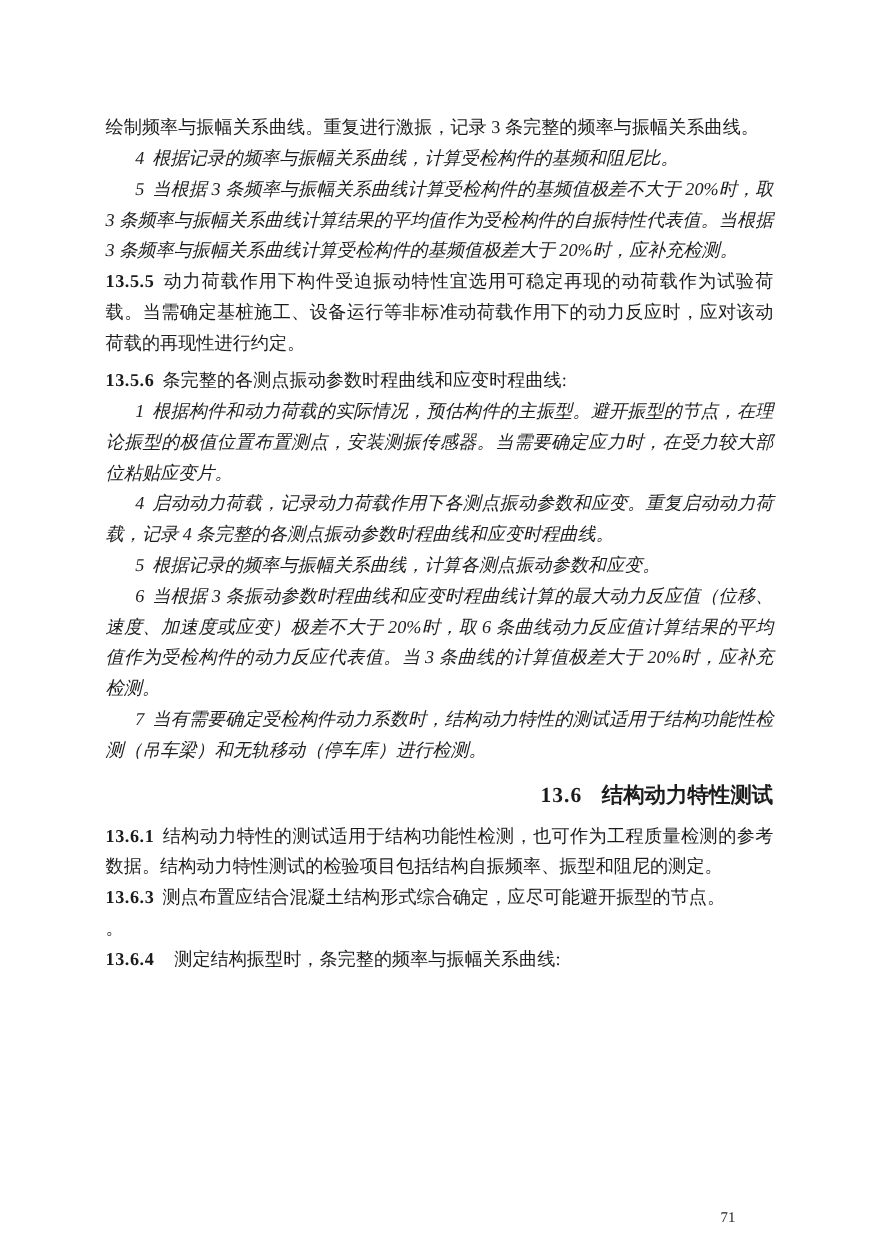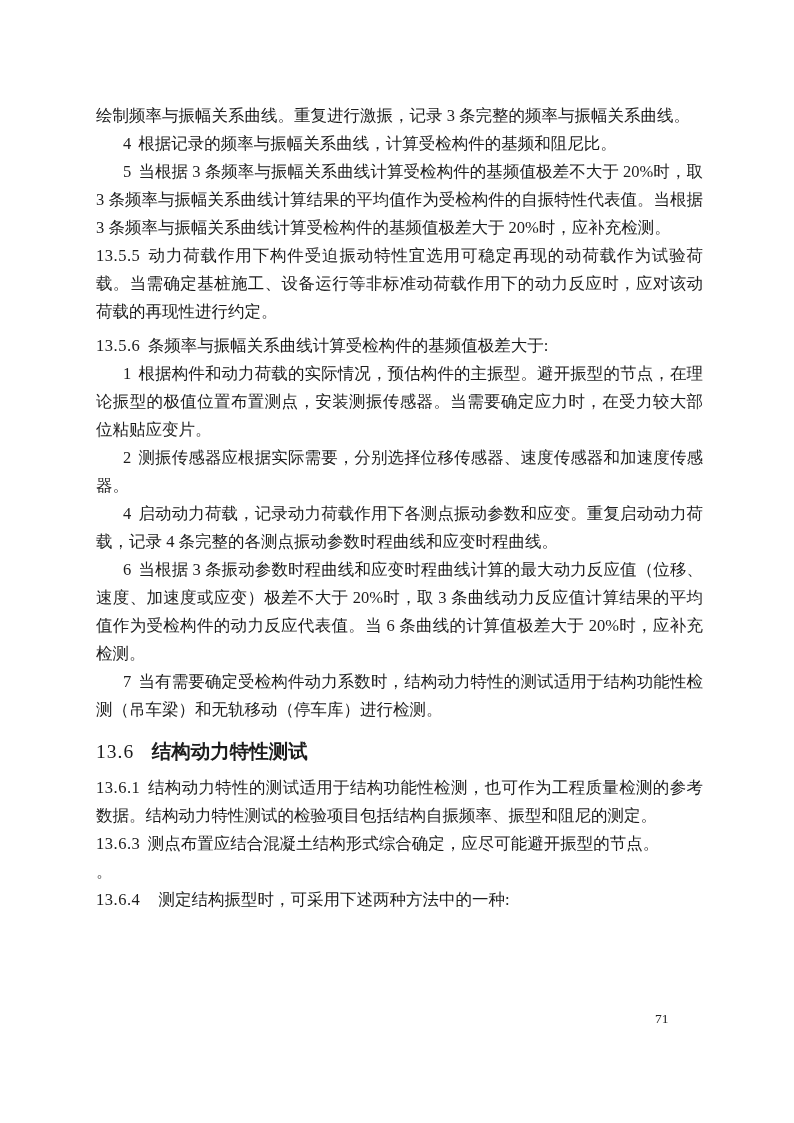--- a/index.html
+++ b/index.html
@@ -24,73 +24,74 @@
     font-size: 16.5px;
     line-height: 28px;
     text-align: justify;
   }
   .para {
     margin: 0;
   }
   .para .num {
     margin-right: 0.45em;
     letter-spacing: 0.5px;
-    font-weight: normal;
+    font-weight: bold;
   }
   .para.item {
     text-indent: 27px;
+    font-style: italic;
   }
   .para.item .num {
     font-weight: normal;
     margin-right: 0.4em;
   }
   .para.gap {
     margin-top: 6px;
   }
   .para.wide .num {
     margin-right: 1.1em;
   }
   .para.heading {
-    text-align: left;
+    text-align: right;
     text-indent: 0;
     font-weight: bold;
     font-size: 19.5px;
     line-height: 30px;
     margin-top: 13px;
     margin-bottom: 7px;
   }
   .para.heading .num {
     margin-right: 0.9em;
     letter-spacing: 1px;
   }
   .page-number {
     position: absolute;
-    top: 1010px;
+    top: 1098px;
     left: 655px;
     width: 36px;
     font-size: 13.5px;
     line-height: 18px;
     color: #222222;
   }
 </style>
 </head>
 <body>
 
 <div class="page">
   <div class="document-body">
       <div class="para plain"><span>绘制频率与振幅关系曲线。重复进行激振，记录 3 条完整的频率与振幅关系曲线。</span></div>
       <div class="para item"><span class="num">4</span><span>根据记录的频率与振幅关系曲线，计算受检构件的基频和阻尼比。</span></div>
       <div class="para item"><span class="num">5</span><span>当根据 3 条频率与振幅关系曲线计算受检构件的基频值极差不大于 20%时，取 3 条频率与振幅关系曲线计算结果的平均值作为受检构件的自振特性代表值。当根据 3 条频率与振幅关系曲线计算受检构件的基频值极差大于 20%时，应补充检测。</span></div>
       <div class="para clause"><span class="num">13.5.5</span><span>动力荷载作用下构件受迫振动特性宜选用可稳定再现的动荷载作为试验荷载。当需确定基桩施工、设备运行等非标准动荷载作用下的动力反应时，应对该动荷载的再现性进行约定。</span></div>
-      <div class="para clause gap"><span class="num">13.5.6</span><span>条频率与振幅关系曲线计算受检构件的基频值极差大于:</span></div>
+      <div class="para clause gap"><span class="num">13.5.6</span><span>条完整的各测点振动参数时程曲线和应变时程曲线:</span></div>
       <div class="para item"><span class="num">1</span><span>根据构件和动力荷载的实际情况，预估构件的主振型。避开振型的节点，在理论振型的极值位置布置测点，安装测振传感器。当需要确定应力时，在受力较大部位粘贴应变片。</span></div>
-      <div class="para item"><span class="num">2</span><span>测振传感器应根据实际需要，分别选择位移传感器、速度传感器和加速度传感器。</span></div>
       <div class="para item"><span class="num">4</span><span>启动动力荷载，记录动力荷载作用下各测点振动参数和应变。重复启动动力荷载，记录 4 条完整的各测点振动参数时程曲线和应变时程曲线。</span></div>
-      <div class="para item"><span class="num">6</span><span>当根据 3 条振动参数时程曲线和应变时程曲线计算的最大动力反应值（位移、速度、加速度或应变）极差不大于 20%时，取 3 条曲线动力反应值计算结果的平均值作为受检构件的动力反应代表值。当 6 条曲线的计算值极差大于 20%时，应补充检测。</span></div>
+      <div class="para item"><span class="num">5</span><span>根据记录的频率与振幅关系曲线，计算各测点振动参数和应变。</span></div>
+      <div class="para item"><span class="num">6</span><span>当根据 3 条振动参数时程曲线和应变时程曲线计算的最大动力反应值（位移、速度、加速度或应变）极差不大于 20%时，取 6 条曲线动力反应值计算结果的平均值作为受检构件的动力反应代表值。当 3 条曲线的计算值极差大于 20%时，应补充检测。</span></div>
       <div class="para item"><span class="num">7</span><span>当有需要确定受检构件动力系数时，结构动力特性的测试适用于结构功能性检测（吊车梁）和无轨移动（停车库）进行检测。</span></div>
       <div class="para heading"><span class="num">13.6</span><span>结构动力特性测试</span></div>
       <div class="para clause"><span class="num">13.6.1</span><span>结构动力特性的测试适用于结构功能性检测，也可作为工程质量检测的参考数据。结构动力特性测试的检验项目包括结构自振频率、振型和阻尼的测定。</span></div>
       <div class="para clause"><span class="num">13.6.3</span><span>测点布置应结合混凝土结构形式综合确定，应尽可能避开振型的节点。</span></div>
       <div class="para plain"><span>。</span></div>
-      <div class="para clause wide"><span class="num">13.6.4</span><span>测定结构振型时，可采用下述两种方法中的一种:</span></div>
+      <div class="para clause wide"><span class="num">13.6.4</span><span>测定结构振型时，条完整的频率与振幅关系曲线:</span></div>
     </div>
   <div class="page-number">71</div>
 </div>
 
 </body></html>

